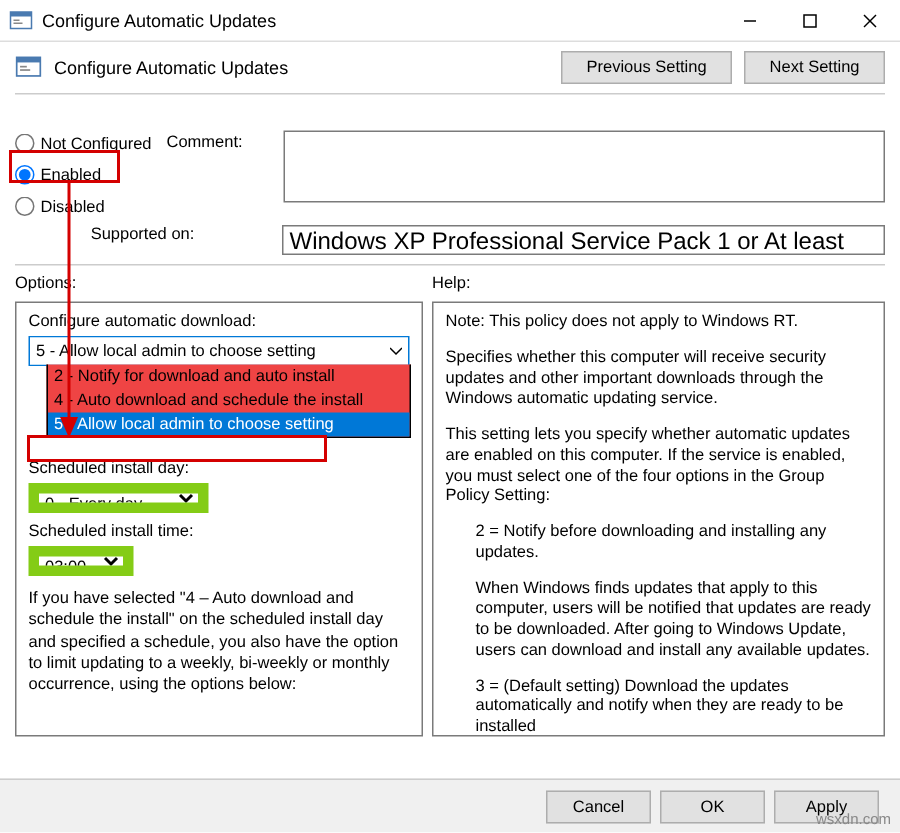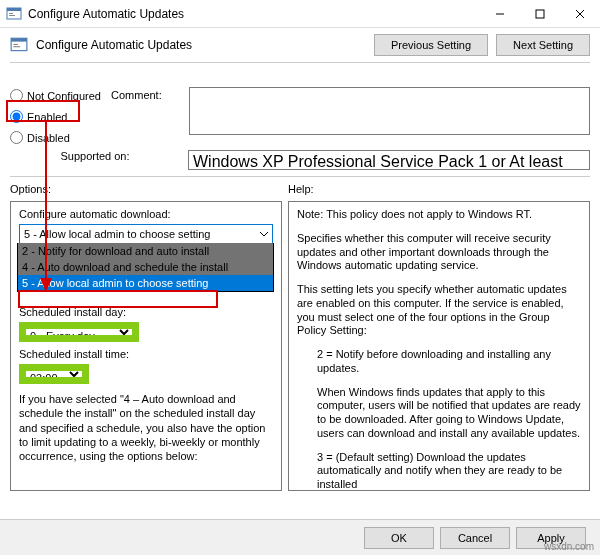--- a/index.html
+++ b/index.html
@@ -32,21 +32,21 @@
     .panel-col.right { flex: 1; }
     .panel-label { font-size: 11px; padding: 2px 0 6px 0; }
     .panel-box { border: 1px solid #7a7a7a; padding: 6px 8px; overflow-y: auto; flex: 1; position: relative; }
     .opt-label { margin-bottom: 4px; }
     select, .dropdown { width: 100%; font-size: 11px; border: 7px solid #84cc16; background: #fff; height: 20px; }
     select.small { width: 120px; }
     select.time { width: 70px; }
     .dropdown-open { border: 1px solid #0078d7; width: 100%; }
     .dropdown-sel { height: 18px; padding: 2px 4px; background: #fff; display: flex; align-items: center; justify-content: space-between; }
     .dropdown-sel svg { width: 8px; height: 8px; }
-    .dropdown-list { border: 1px solid #000; border-top: none; background: #737373; position: absolute; left: 6px; right: 7px; z-index: 5; }
+    .dropdown-list { border: 1px solid #000; border-top: none; background: #ef4444; position: absolute; left: 20px; right: 7px; z-index: 5; }
     .dropdown-item { padding: 2px 4px; }
     .dropdown-item.hl { background: #0078d7; color: #fff; }
     .help-text p { margin-bottom: 10px; font-size: 11px; line-height: 1.25; }
     .help-text .indent { padding-left: 20px; }
     .sched-block { margin-top: 62px; }
     .sched-block .opt-label { margin-top: 6px; }
     .note-text { margin-top: 8px; font-size: 11px; line-height: 1.3; }
     .footer { position: absolute; bottom: 0; left: 0; right: 0; height: 36px; border-top: 1px solid #ccc; display: flex; justify-content: flex-end; align-items: center; gap: 6px; padding: 0 14px; background: #f0f0f0; }
     .footer .btn { min-width: 70px; }
     
@@ -173,22 +173,22 @@
       <p>This setting lets you specify whether automatic updates are enabled on this computer. If the service is enabled, you must select one of the four options in the Group Policy Setting:</p>
       <p class="indent">2 = Notify before downloading and installing any updates.</p>
       <p class="indent">When Windows finds updates that apply to this computer, users will be notified that updates are ready to be downloaded. After going to Windows Update, users can download and install any available updates.</p>
       <p class="indent">3 = (Default setting) Download the updates automatically and notify when they are ready to be installed</p>
 
     </div>
   </div>
 </div>
 
 <div class="footer">
+  <button class="btn">Cancel</button>
   <button class="btn">OK</button>
-  <button class="btn">Cancel</button>
   <button class="btn">Apply</button>
 </div>
 
 <div class="annot" style="left:6px; top:100px; width:74px; height:22px;"></div>
 <div class="annot" style="left:18px; top:290px; width:200px; height:18px;"></div>
 <svg class="arrow-svg" style="left:40px; top:120px; width:40px; height:175px;">
   <line x1="6" y1="0" x2="6" y2="160" stroke="#d40000" stroke-width="2"></line>
   <polygon points="6,172 0,158 12,158" fill="#d40000"></polygon>
 </svg>
 

